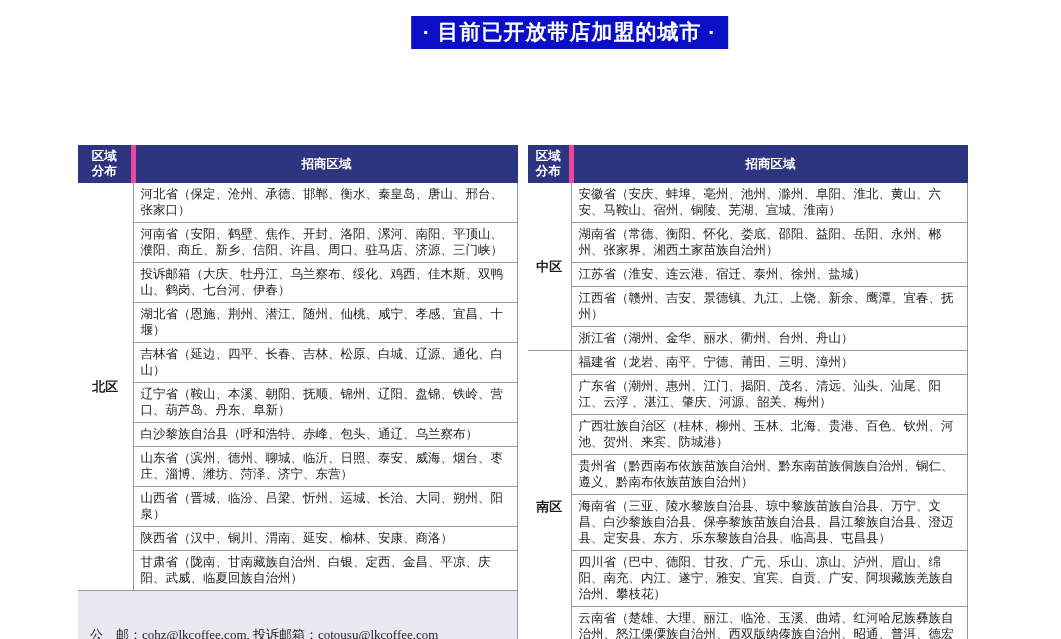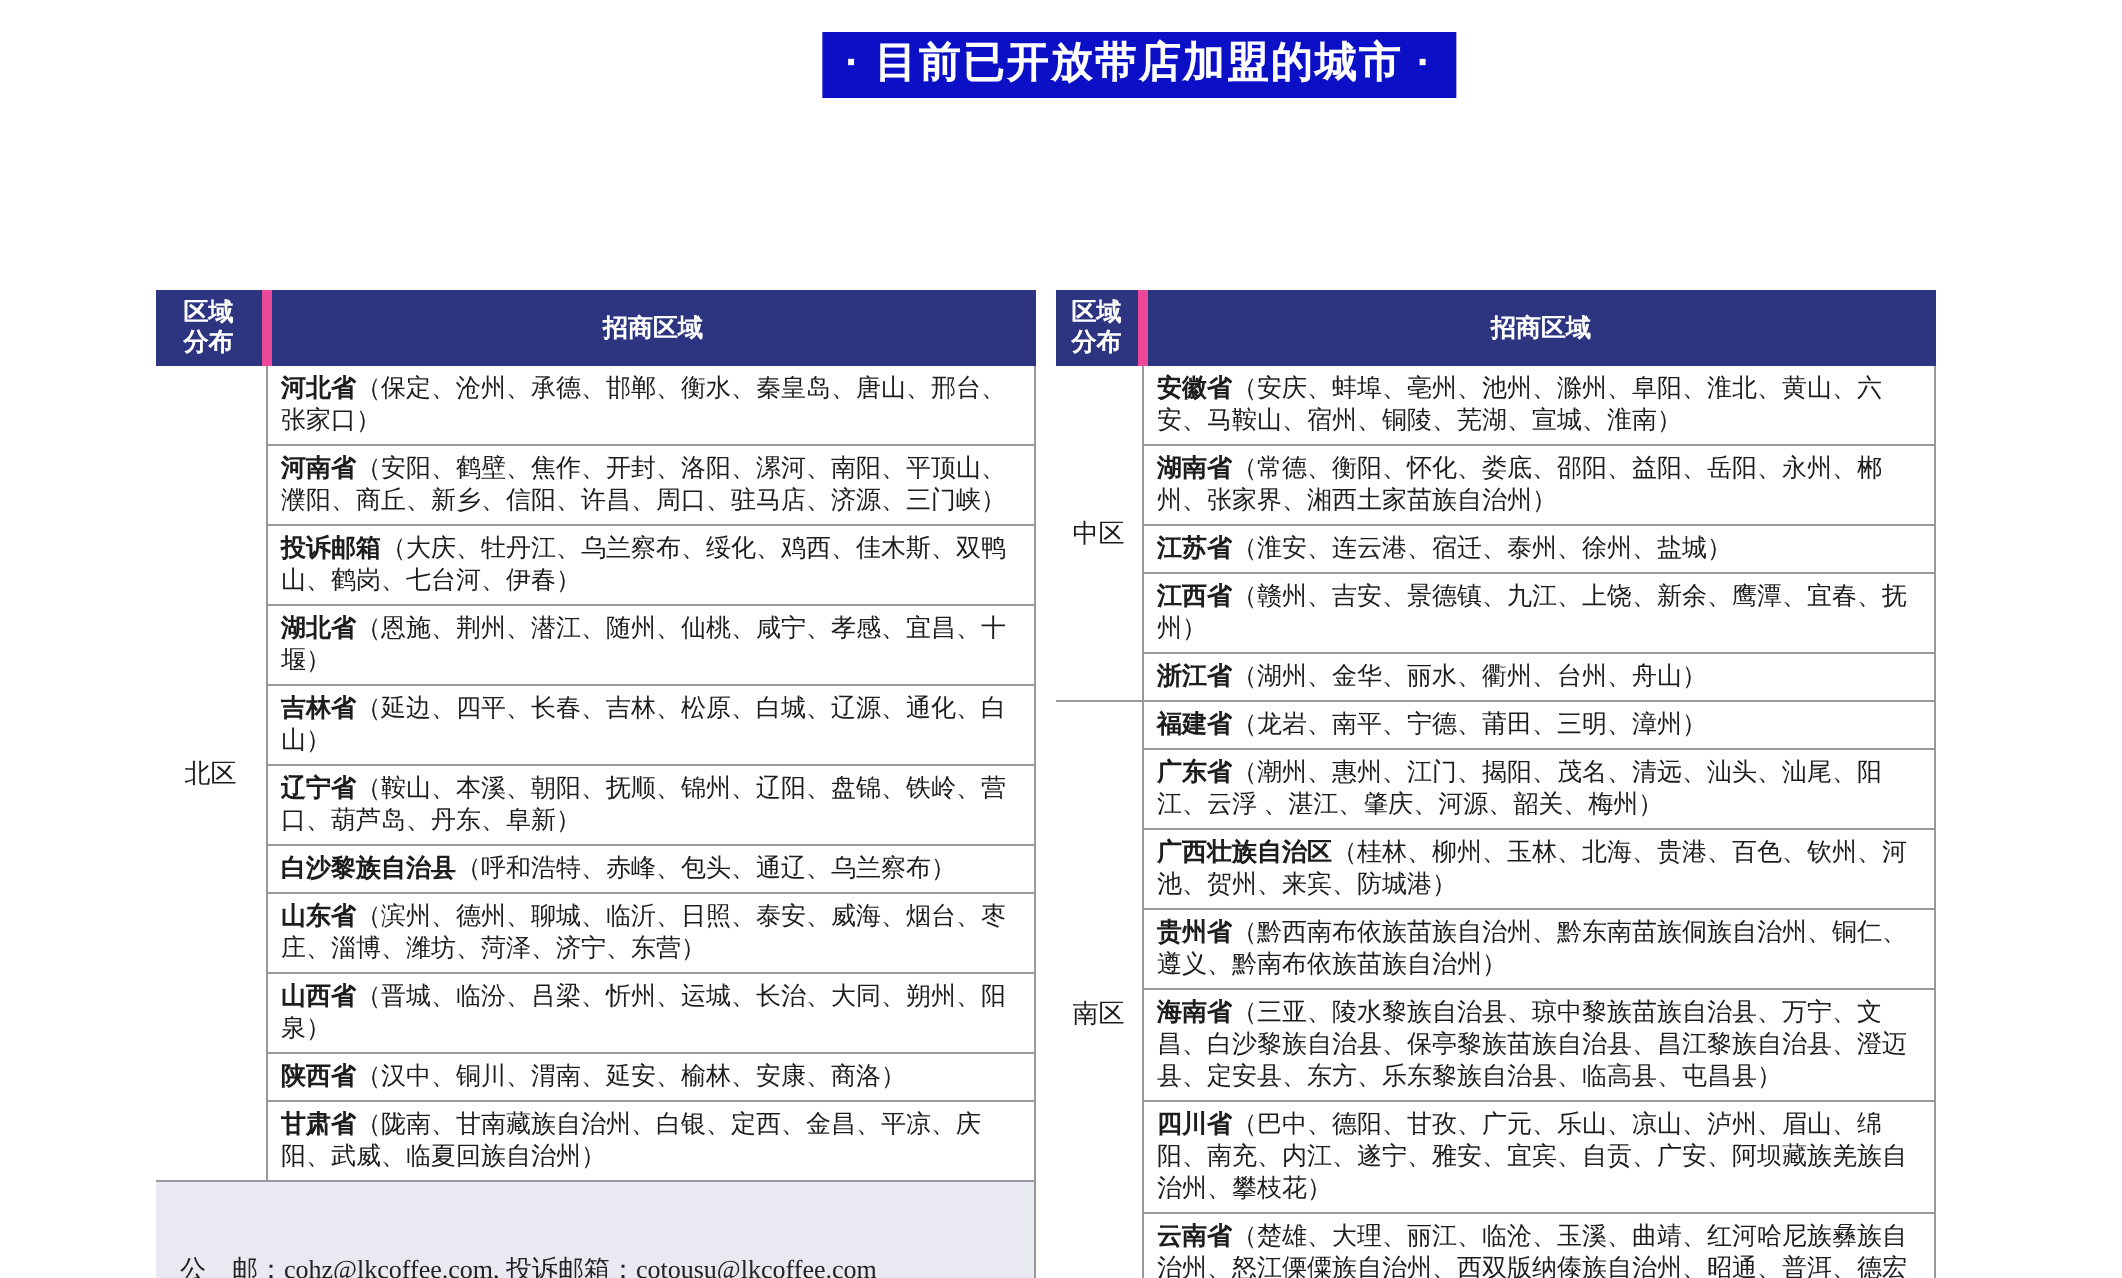--- a/index.html
+++ b/index.html
@@ -28,32 +28,32 @@
     background: var(--header_bg, #2d3580); color: #ffffff;
     font-family: "Liberation Sans", sans-serif;
     font-size: 12.5px; font-weight: bold; line-height: 15px;
     padding: 4px 2px; text-align: center; vertical-align: middle;
   }
   th.region-h { white-space: pre-line; border-right: 5px solid #ec4899; }
   table.t0 th.region-h, table.t0 td.region-cell { width: 55px; }
   table.t1 th.region-h, table.t1 td.region-cell { width: 43px; }
   td.region-cell {
     text-align: center; vertical-align: middle;
-    font-weight: normal; font-size: 13px;
+    font-weight: bold; font-size: 13px;
     border-right: 1px solid var(--border, #999);
     border-bottom: 1px solid var(--border, #999);
   }
   td.area-cell {
     font-size: 12.5px; line-height: 16px;
     padding: 3px 5px 4px 7px;
     border-bottom: 1px solid var(--border, #999);
     border-right: 1px solid var(--border, #999);
     vertical-align: middle;
   }
-  .province { font-weight: bold; }
+  .province { font-weight: normal; }
   .footer-note {
     background: var(--footer_bg, #e9e9f2);
     height: 88px; display: flex; align-items: center;
     padding: 0 12px; font-size: 13px; color: #222222;
     border-right: 1px solid var(--border, #999);
   }
 </style>
 </head>
 <body>
 

